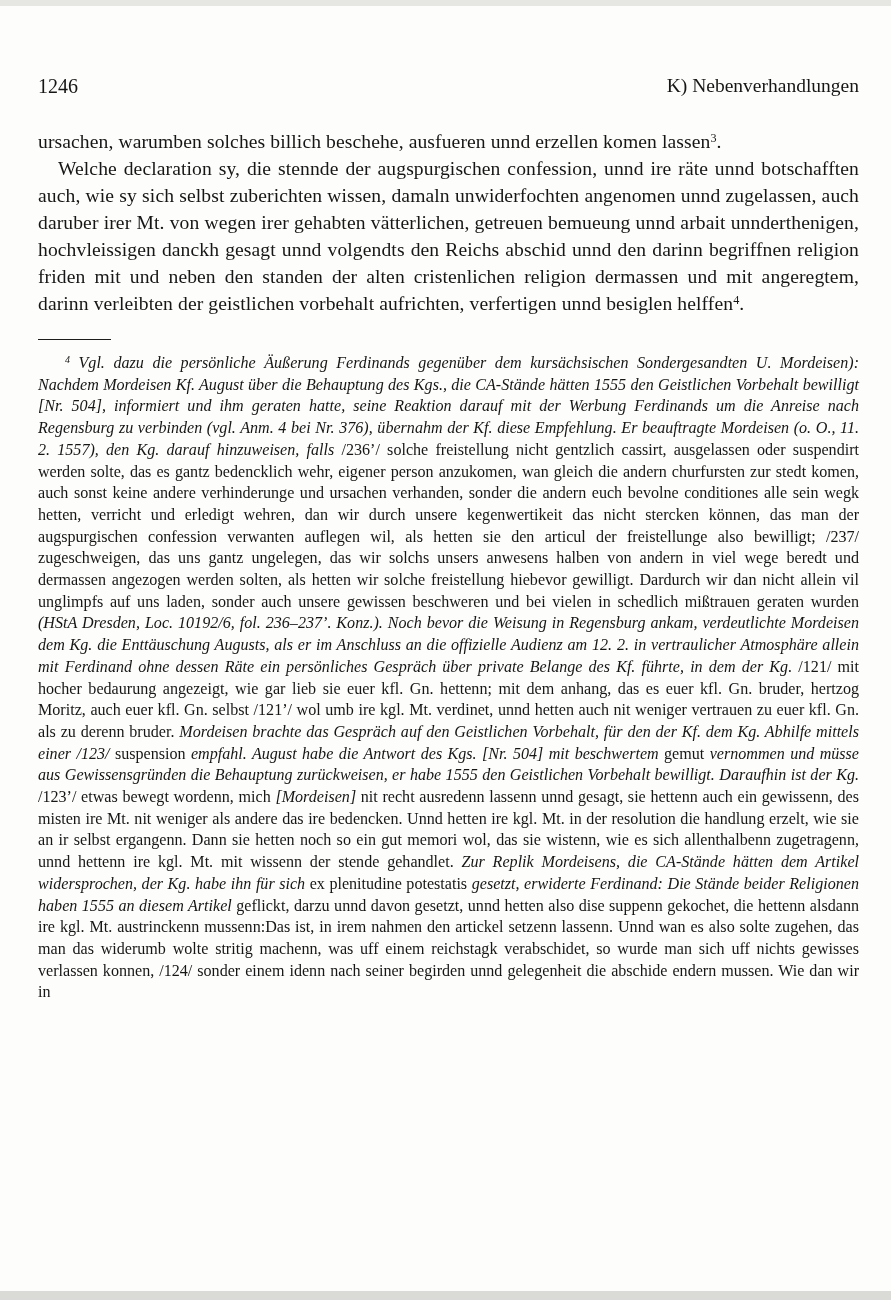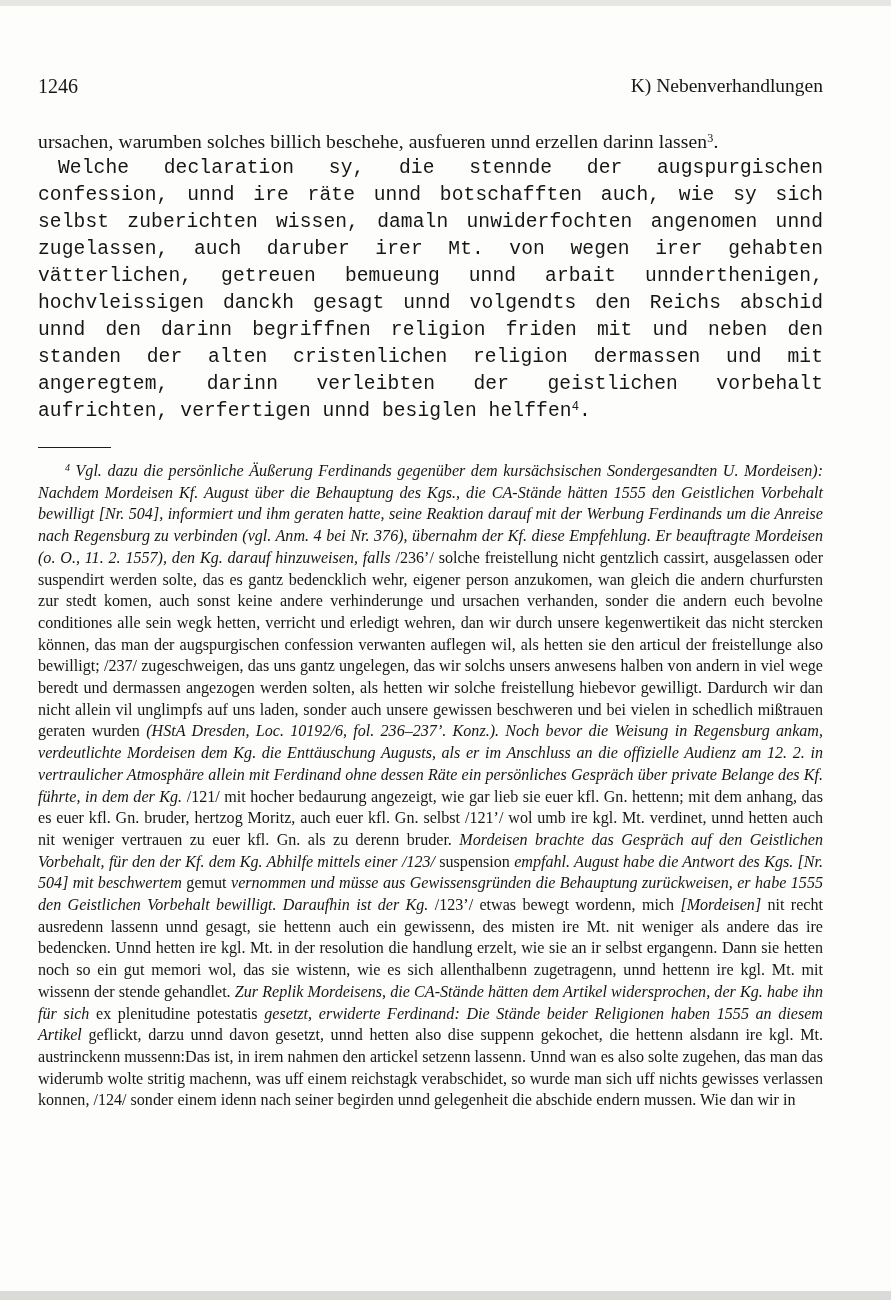--- a/index.html
+++ b/index.html
@@ -4,21 +4,21 @@
 <style>
   html, body { margin: 0; padding: 0; background: #ffffff; }
   .page {
     position: relative;
     width: 891px;
     height: 1300px;
     box-sizing: border-box;
     background: #fdfdfb;
     color: #161616;
     font-family: "Liberation Serif", serif;
-    padding: 74px 68px 0 38px;
+    padding: 74px 32px 0 38px;
     overflow: hidden;
   }
   .scan-edge-top {
     position: absolute; top: 0; left: 0; right: 0; height: 6px;
     background: #e6e6e3;
   }
   .scan-edge-bottom {
     position: absolute; bottom: 0; left: 0; right: 0; height: 9px;
     background: #dadad6;
   }
@@ -36,21 +36,21 @@
     text-align: right;
     font-size: 19.5px; line-height: 24px;
   }
   .body-text p {
     margin: 0;
     font-size: 19.6px;
     line-height: 27px;
     text-align: justify;
     letter-spacing: 0.1px;
   }
-  .body-text p.indent { text-indent: 20px; font-family: Liberation Mono, monospace; }
+  .body-text p.indent { text-indent: 20px; }
   .fn-rule {
     width: 73px;
     height: 0;
     border-top: 1.6px solid #1d1d1d;
     margin: 22px 0 12px 0;
   }
   .footnotes p {
     margin: 0;
     font-size: 16.1px;
     line-height: 21.7px;
@@ -71,21 +71,21 @@
 
 <div class="page">
   <div class="scan-edge-top"></div>
 
   <div class="header">
     <span class="page-num">1246</span>
     <span class="running-title">K) Nebenverhandlungen</span>
   </div>
 
   <div class="body-text">
-    <p><span>ursachen, warumben solches billich beschehe, ausfueren unnd erzellen darinn lassen</span><span class="sup">3</span><span>.</span></p>
+    <p><span>ursachen, warumben solches billich beschehe, ausfueren unnd erzellen komen lassen</span><span class="sup">3</span><span>.</span></p>
     <p class="indent"><span>Welche declaration sy, die stennde der augspurgischen confession, unnd ire räte unnd botschafften auch, wie sy sich selbst zuberichten wissen, damaln unwiderfochten angenomen unnd zugelassen, auch daruber irer Mt. von wegen irer gehabten vätterlichen, getreuen bemueung unnd arbait unnderthenigen, hochvleissigen danckh gesagt unnd volgendts den Reichs abschid unnd den darinn begriffnen religion friden mit und neben den standen der alten cristenlichen religion dermassen und mit angeregtem, darinn verleibten der geistlichen vorbehalt aufrichten, verfertigen unnd besiglen helffen</span><span class="sup">4</span><span>.</span></p>
   </div>
 
   <div class="fn-rule"></div>
 
   <div class="footnotes">
     <p><span class="sup it">4</span><span class="it"> Vgl. dazu die persönliche Äußerung Ferdinands gegenüber dem kursächsischen Sondergesandten U. Mordeisen): Nachdem Mordeisen Kf. August über die Behauptung des Kgs., die CA-Stände hätten 1555 den Geistlichen Vorbehalt bewilligt [Nr. 504], informiert und ihm geraten hatte, seine Reaktion darauf mit der Werbung Ferdinands um die Anreise nach Regensburg zu verbinden (vgl. Anm. 4 bei Nr. 376), übernahm der Kf. diese Empfehlung. Er beauftragte Mordeisen (o. O., 11. 2. 1557), den Kg. darauf hinzuweisen, falls </span><span class="ro">/236’/ solche freistellung nicht gentzlich cassirt, ausgelassen oder suspendirt werden solte, das es gantz bedencklich wehr, eigener person anzukomen, wan gleich die andern churfursten zur stedt komen, auch sonst keine andere verhinderunge und ursachen verhanden, sonder die andern euch bevolne conditiones alle sein wegk hetten, verricht und erledigt wehren, dan wir durch unsere kegenwertikeit das nicht stercken können, das man der augspurgischen confession verwanten auflegen wil, als hetten sie den articul der freistellunge also bewilligt; /237/ zugeschweigen, das uns gantz ungelegen, das wir solchs unsers anwesens halben von andern in viel wege beredt und dermassen angezogen werden solten, als hetten wir solche freistellung hiebevor gewilligt. Dardurch wir dan nicht allein vil unglimpfs auf uns laden, sonder auch unsere gewissen beschweren und bei vielen in schedlich mißtrauen geraten wurden </span><span class="it">(HStA Dresden, Loc. 10192/6, fol. 236–237’. Konz.). Noch bevor die Weisung in Regensburg ankam, verdeutlichte Mordeisen dem Kg. die Enttäuschung Augusts, als er im Anschluss an die offizielle Audienz am 12. 2. in vertraulicher Atmosphäre allein mit Ferdinand ohne dessen Räte ein persönliches Gespräch über private Belange des Kf. führte, in dem der Kg. </span><span class="ro">/121/ mit hocher bedaurung angezeigt, wie gar lieb sie euer kfl. Gn. hettenn; mit dem anhang, das es euer kfl. Gn. bruder, hertzog Moritz, auch euer kfl. Gn. selbst /121’/ wol umb ire kgl. Mt. verdinet, unnd hetten auch nit weniger vertrauen zu euer kfl. Gn. als zu derenn bruder. </span><span class="it">Mordeisen brachte das Gespräch auf den Geistlichen Vorbehalt, für den der Kf. dem Kg. Abhilfe mittels einer /123/ </span><span class="ro">suspension</span><span class="it"> empfahl. August habe die Antwort des Kgs. [Nr. 504] mit beschwertem </span><span class="ro">gemut </span><span class="it">vernommen und müsse aus Gewissensgründen die Behauptung zurückweisen, er habe 1555 den Geistlichen Vorbehalt bewilligt. Daraufhin ist der Kg. </span><span class="ro">/123’/ etwas bewegt wordenn, mich </span><span class="it">[Mordeisen]</span><span class="ro"> nit recht ausredenn lassenn unnd gesagt, sie hettenn auch ein gewissenn, des misten ire Mt. nit weniger als andere das ire bedencken. Unnd hetten ire kgl. Mt. in der resolution die handlung erzelt, wie sie an ir selbst ergangenn. Dann sie hetten noch so ein gut memori wol, das sie wistenn, wie es sich allenthalbenn zugetragenn, unnd hettenn ire kgl. Mt. mit wissenn der stende gehandlet. </span><span class="it">Zur Replik Mordeisens, die CA-Stände hätten dem Artikel widersprochen, der Kg. habe ihn für sich </span><span class="ro">ex plenitudine potestatis </span><span class="it">gesetzt, erwiderte Ferdinand: Die Stände beider Religionen haben 1555 an diesem Artikel </span><span class="ro">geflickt, darzu unnd davon gesetzt, unnd hetten also dise suppenn gekochet, die hettenn alsdann ire kgl. Mt. austrinckenn mussenn:Das ist, in irem nahmen den artickel setzenn lassenn. Unnd wan es also solte zugehen, das man das widerumb wolte stritig machenn, was uff einem reichstagk verabschidet, so wurde man sich uff nichts gewisses verlassen konnen, /124/ sonder einem idenn nach seiner begirden unnd gelegenheit die abschide endern mussen. Wie dan wir in</span></p>
   </div>
 
   <div class="scan-edge-bottom"></div>

